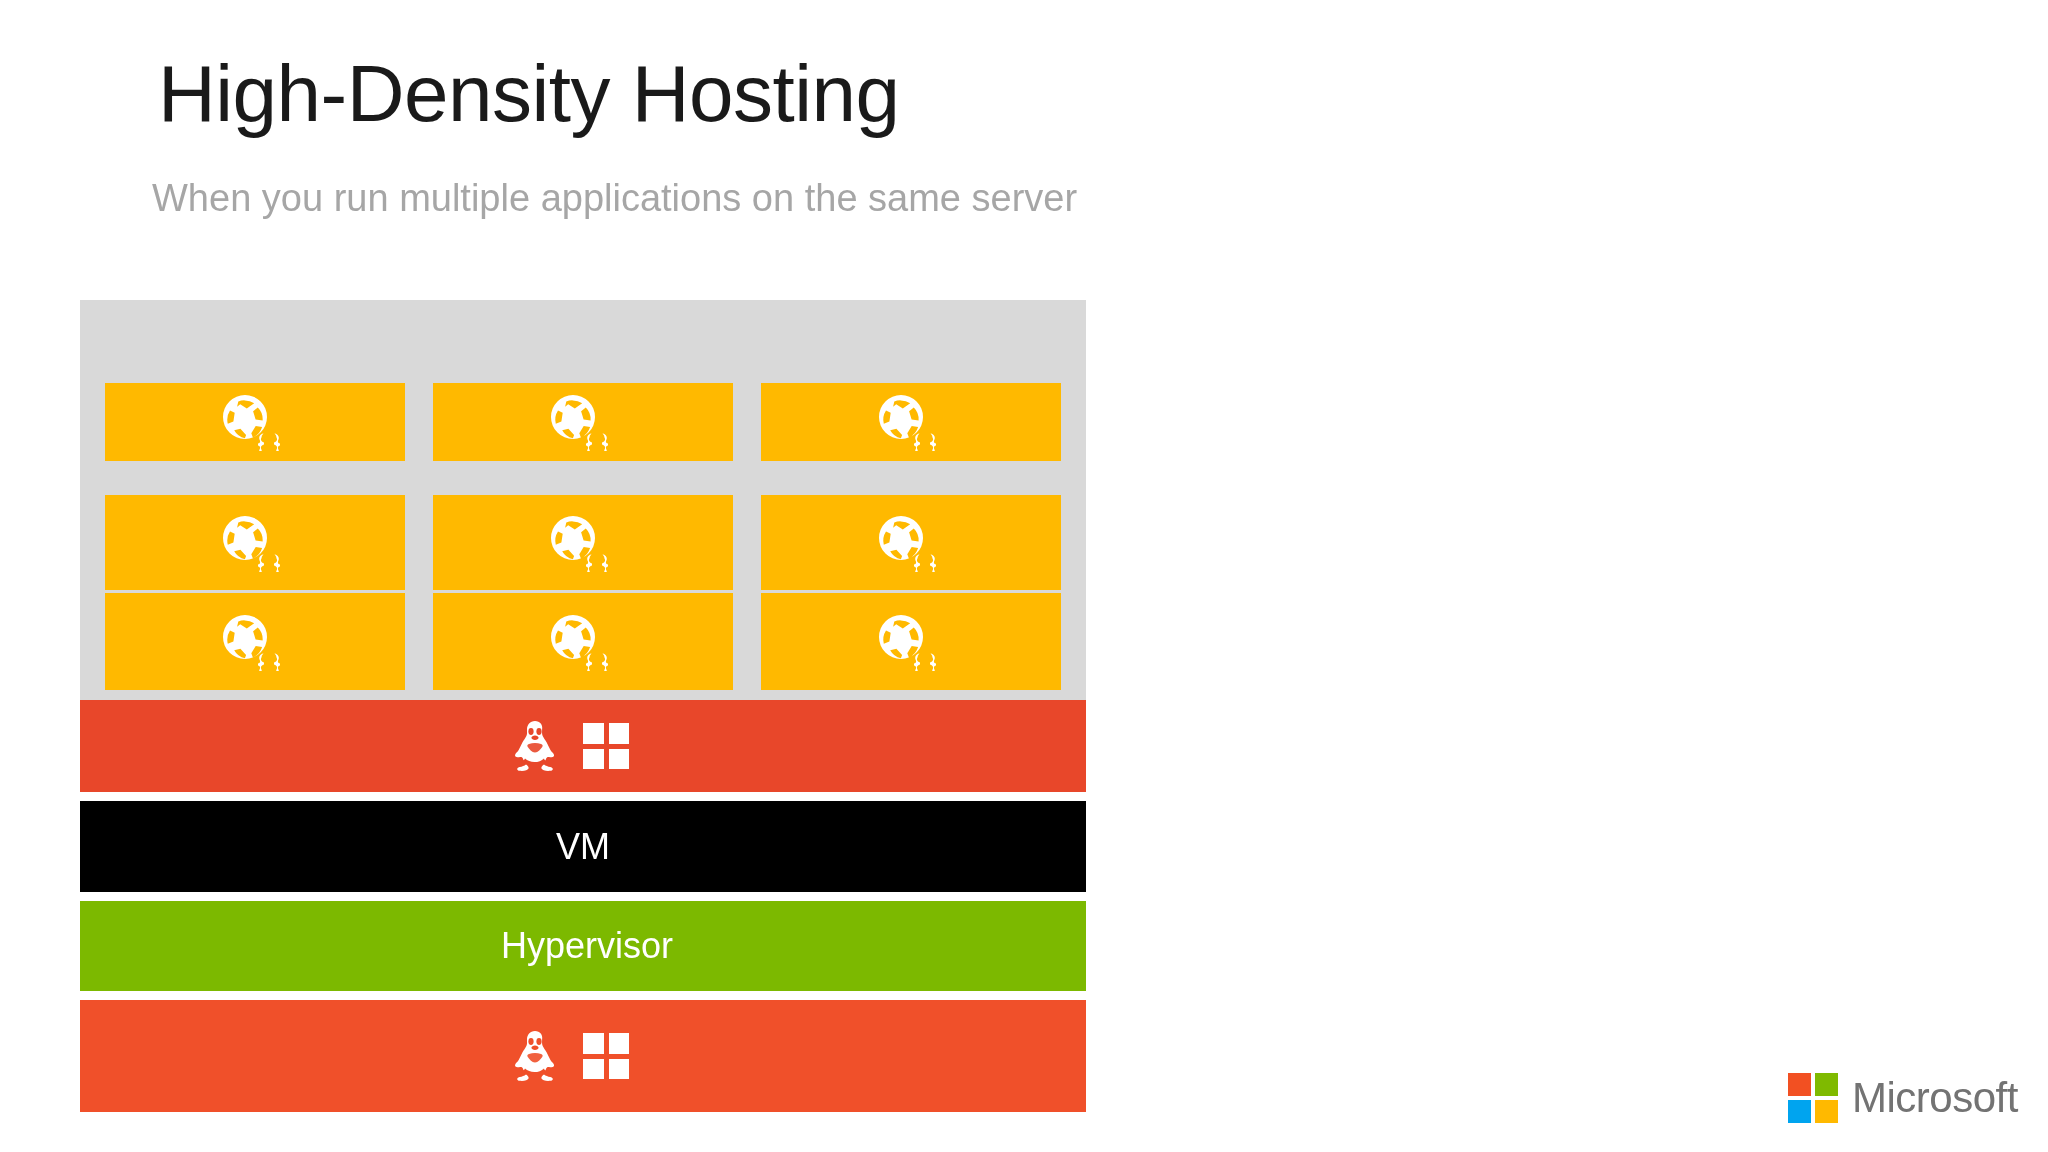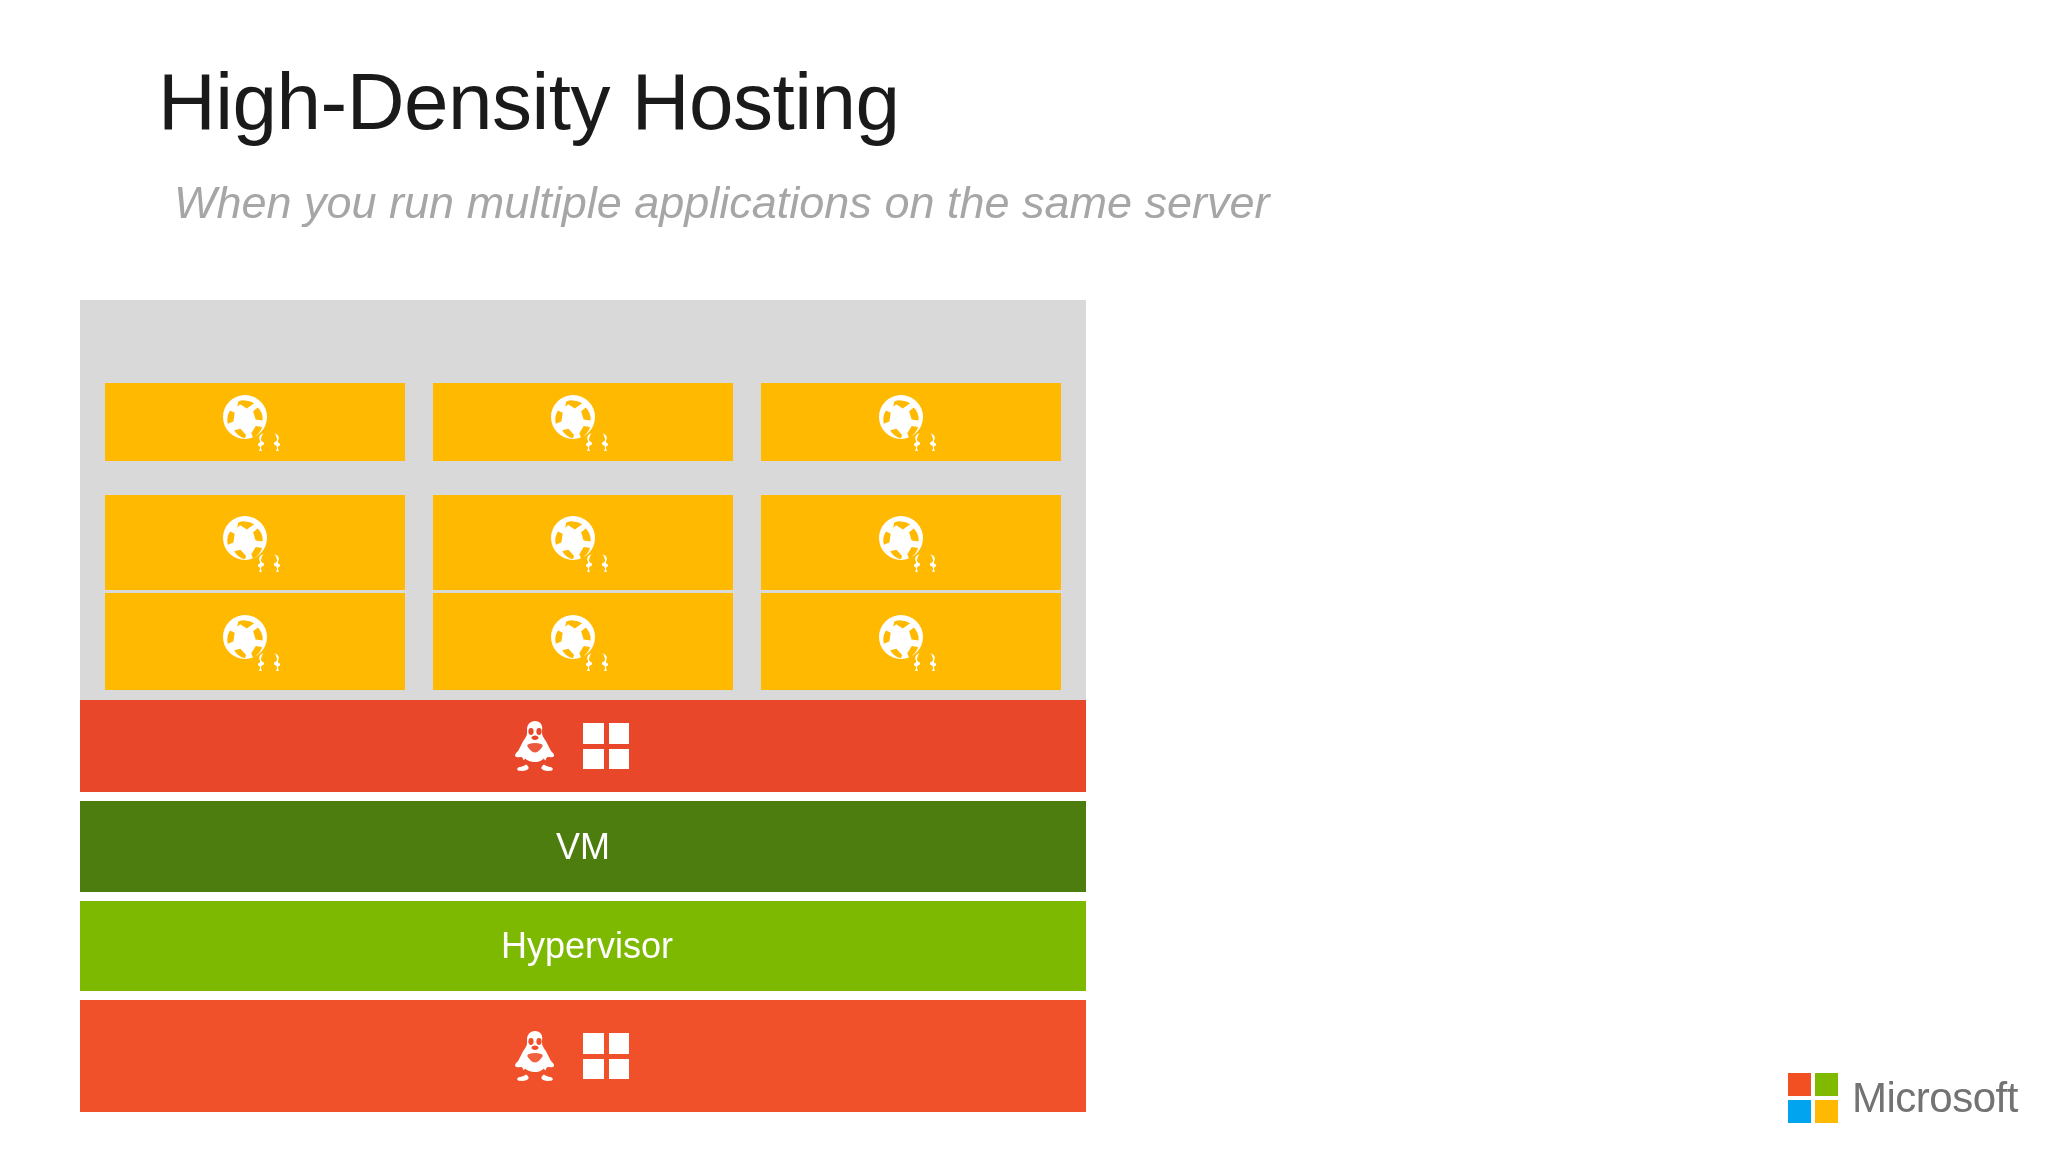--- a/index.html
+++ b/index.html
@@ -23,28 +23,27 @@
     top: 52px;
     font-size: 80px;
     font-weight: 300;
     color: #1a1a1a;
     letter-spacing: -0.5px;
     line-height: 1.05;
     white-space: nowrap;
   }
   #slide-subtitle {
     position: absolute;
-    left: 174px;
+    left: 152px;
     top: 178px;
-    font-size: 45px;
+    font-size: 38px;
     font-weight: 300;
     color: #a6a6a6;
     line-height: 1.1;
     white-space: nowrap;
-    font-style: italic;
   }
 
   
   #stack {
     position: absolute;
     left: 80px;
     top: 300px;
     width: 1006px;
   }
 
@@ -166,21 +165,21 @@
     font-size: 42px;
     font-weight: 400;
     color: #737373;
     letter-spacing: -0.5px;
     line-height: 1;
   }
 </style>
 </head>
 <body style="background: rgb(255, 255, 255);">
 
-<div id="slide-title" style="color: rgb(26, 26, 26); margin-top: 8px;">High-Density Hosting</div>
+<div id="slide-title" style="color: rgb(26, 26, 26);">High-Density Hosting</div>
 
 <div id="slide-subtitle" style="color: rgb(166, 166, 166);">When you run multiple applications on the same server</div>
 
 <div id="stack">
 
   <div id="container-panel" style="background: rgb(217, 217, 217);">
 
     <div class="app-row r1">
       <div class="app-box" style="background: rgb(255, 185, 0);">
         <svg class="app-icon" viewBox="0 0 66 58" aria-hidden="true">
@@ -288,21 +287,21 @@
       </svg>
       <span class="winlogo">
         <span></span>
         <span></span>
         <span></span>
         <span></span>
       </span>
     </div>
   </div>
 
-  <div class="band" id="vm-band" style="background: #4d7c0f;">
+  <div class="band" id="vm-band" style="background: #000000;">
     <span class="band-label">VM</span>
   </div>
 
   <div class="band" id="hypervisor-band" style="background: rgb(124, 185, 0); padding-left: 8px;">
     <span class="band-label">Hypervisor</span>
   </div>
 
   <div class="band" id="os-band-bottom" style="background: rgb(240, 80, 42);">
     <div class="os-logos">
       <svg class="tux" viewBox="0 0 44 52" aria-hidden="true">

